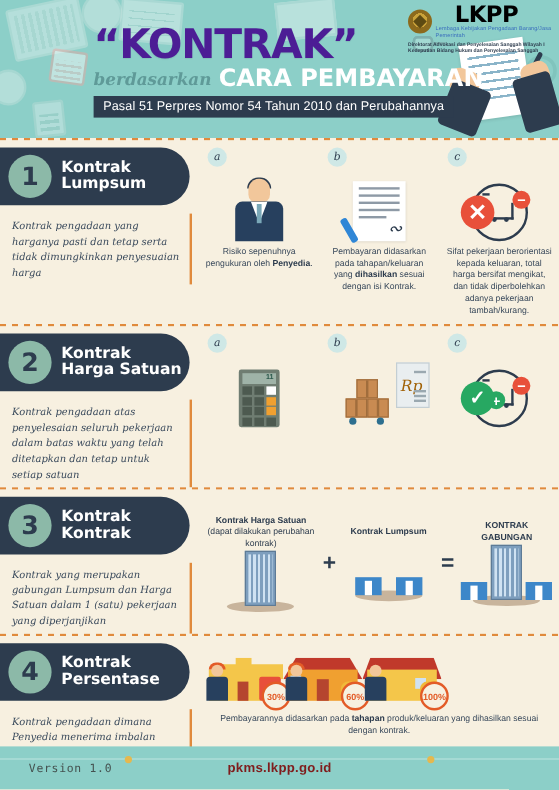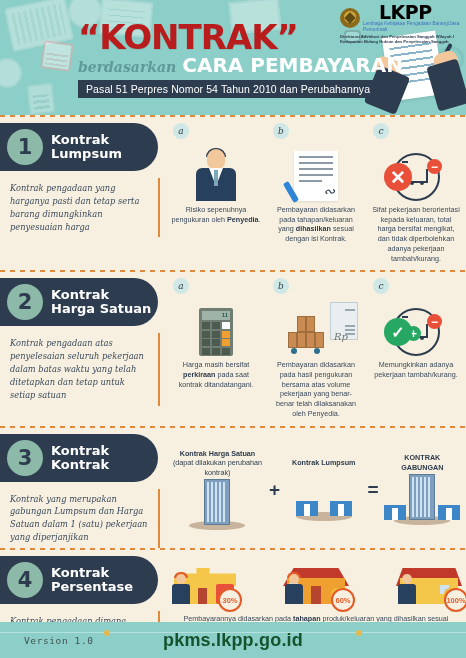--- a/index.html
+++ b/index.html
@@ -76,21 +76,21 @@
   .d-sleeve1{position:absolute;right:62px;top:70px;width:34px;height:40px;background:#2d3c4e;transform:rotate(22deg);border-radius:4px;}
   .d-sleeve2{position:absolute;right:2px;top:62px;width:32px;height:46px;background:#2d3c4e;transform:rotate(-16deg);border-radius:4px;}
   .d-skin1{position:absolute;right:66px;top:58px;width:26px;height:20px;background:#f2c79b;border-radius:8px;transform:rotate(20deg);}
   .d-skin2{position:absolute;right:8px;top:52px;width:24px;height:20px;background:#f2c79b;border-radius:8px;transform:rotate(-20deg);}
   .d-pen{position:absolute;right:20px;top:42px;width:4px;height:30px;background:#2d3c4e;transform:rotate(28deg);border-radius:2px;}
   .d-coin{position:absolute;right:2px;top:46px;width:26px;height:26px;border-radius:50%;border:3px solid #79bdb6;opacity:.6;}
 
   .title-wrap { position:absolute; left:78px; top:20px; z-index:5; }
   .title-main {
     font-family: "DejaVu Sans", sans-serif;
-    font-size: 34px; font-weight: bold; color: #b91c1c;
+    font-size: 34px; font-weight: bold; color: #4c1d95;
     letter-spacing: -1px; line-height: 1; text-shadow: 0 1px 1px rgba(0,0,0,.08);
   }
   .title-row { display:flex; align-items:flex-end; gap:6px; margin-top:1px; }
   .title-sub1 {
     font-family:"DejaVu Serif", serif; font-style:italic;
     font-size:14px; color:#5f9a98; font-weight:bold;
   }
   .title-sub2 {
     font-family:"DejaVu Sans", sans-serif; font-size:20px; font-weight:bold;
     color:#ffffff; letter-spacing:0px; line-height:1;
@@ -214,22 +214,22 @@
   .calcbox .keys { display:grid; grid-template-columns:repeat(3,1fr); gap:1.5px; }
   .calcbox .keys span { height:7px; background:#4d5a50; }
   .calcbox .keys span.w { background:#ffffff; }
   .calcbox .keys span.o { background:#f0a030; }
 
   .boxes { position:relative; width:60px; height:52px; }
   .boxes .b { position:absolute; background:#c98b52; border:1.5px solid #a06d3c; }
   .boxes .b:after{content:"";position:absolute;left:45%;top:0;width:10%;height:100%;background:#a06d3c;}
   .bill { position:absolute; right:-12px; top:-2px; width:28px; height:38px; background:#e9eef0;
     border:1px solid #c3ced3; }
-  .bill .rp { position:absolute; left:3px; top:28px; font-family:"DejaVu Serif",serif;
-    font-style:italic; font-size:10px; color:#737373; }
+  .bill .rp { position:absolute; left:3px; top:12px; font-family:"DejaVu Serif",serif;
+    font-style:italic; font-size:13px; color:#a16207; }
   .bill i { position:absolute; right:2px; height:1.5px; background:#9aa8b0; left:14px; }
 
   .bldg-tall { width:26px; height:46px; background:#7e9fbe; position:relative;
     border:1.5px solid #5e7b96; }
   .bldg-tall:after{content:"";position:absolute;left:2px;top:2px;right:2px;bottom:2px;
     background:repeating-linear-gradient(90deg,#cfe2f2 0 2px,#7e9fbe 2px 4px);}
   .bldg-small { width:22px; height:15px; background:#3d87c9; position:relative; }
   .bldg-small:after{content:"";position:absolute;left:8px;top:3px;width:6px;bottom:0;background:#fff;}
   .ground { width:56px; height:9px; background:#c8b49c; border-radius:50%; margin-top:-4px; }
   .op { font-size:19px; font-weight:bold; color:#2d3c4e; align-self:center; }
@@ -257,21 +257,21 @@
   }
   .footer-line { position:absolute; left:0; right:0; top:10px; height:1px; background:#b6e2dd; }
   .footer-dot { position:absolute; top:7.5px; width:6px; height:6px; border-radius:50%;
     background:#e5b84e; }
   .version {
     position:relative; margin-left:24px; font-family:"DejaVu Sans Mono",monospace;
     font-size:9.5px; color:#44514f; letter-spacing:.6px; z-index:2;
   }
   .footer-mid { position:absolute; left:0; right:0; text-align:center; }
   .footer-note { font-size:7.6px; color:#3c5855; margin-top:-1px; }
-  .footer-url { font-size:18px; color:#14532d; font-weight:bold; letter-spacing:.2px;text-align:center; }
+  .footer-url { font-size:11px; color:#7f1d1d; font-weight:bold; letter-spacing:.2px;text-align:center; }
 </style>
 </head>
 <body>
 
 <div class="header">
   <div class="header-deco d-laptop"></div>
   <div class="header-deco d-calendar"></div>
   <div class="header-deco d-calc"></div>
   <div class="header-deco d-cd1"></div>
   <div class="header-deco d-cd2"></div>
@@ -317,21 +317,21 @@
 <div class="section">
   <div class="sec-body">
     <div class="sec-left">
       <div class="pill">
         <div class="pill-num">1</div>
         <div class="pill-title">
           <div>Kontrak</div>
           <div>Lumpsum</div>
         </div>
       </div>
-      <div class="desc">Kontrak pengadaan yang harganya pasti dan tetap serta barang dimungkinkan penyesuaian harga</div>
+      <div class="desc">Kontrak pengadaan yang harganya pasti dan tetap serta tidak dimungkinkan penyesuaian harga</div>
     </div>
     <div class="sec-right">
       <div class="col">
         <div class="badge">a</div>
         <div class="art">
           <div class="person">
             <div class="hair"></div>
               <div class="head"></div>
               <div class="body"></div>
             <div class="shirt"></div>
@@ -405,59 +405,54 @@
                 <span></span>
                 <span class="o"></span>
                 <span></span>
                 <span></span>
                 <span class="o"></span>
                 <span></span>
                 <span></span>
                 <span></span>
               </div>
           </div>
-        </div>
-        <div class="cap">
-          <span>Harga masih bersifat </span><b>perkiraan</b><span> pada saat kontrak ditandatangani.</span>
         </div>
       </div>
       <div class="col">
         <div class="badge">b</div>
         <div class="art">
           <div class="boxes">
             <div class="b" style="left:2px;bottom:8px;width:18px;height:16px"></div>
             <div class="b" style="left:20px;bottom:8px;width:18px;height:16px"></div>
             <div class="b" style="left:11px;bottom:24px;width:18px;height:16px"></div>
             <div class="wh" style="left:5px;bottom:2px;width:6px;height:6px;background:#2d6f8f"></div>
             <div class="wh" style="left:28px;bottom:2px;width:6px;height:6px;background:#2d6f8f"></div>
             <div class="bill">
               <div class="rp">Rp</div>
               <i style="top:6px"></i>
                 <i style="top:22px"></i>
                 <i style="top:26px"></i>
                 <i style="top:30px"></i>
             </div>
           </div>
         </div>
-        <div class="cap">Pembayaran didasarkan pada hasil pengukuran bersama atas volume pekerjaan yang benar-benar telah dilaksanakan oleh Penyedia.</div>
       </div>
       <div class="col">
         <div class="badge">c</div>
         <div class="art">
           <div class="circ">
             <div class="cart">
                 <div class="wh" style="left:2px"></div>
                 <div class="wh" style="right:2px"></div>
               </div>
             <div class="ov-minus">−</div>
             <div class="ov-plus">+</div>
             <div class="ov-ck">✓</div>
           </div>
         </div>
-        <div class="cap">Memungkinkan adanya pekerjaan tambah/kurang.</div>
       </div>
     </div>
   </div>
 </div>
 
 <div class="divider"></div>
 
 <div class="section">
   <div class="sec-body">
     <div class="sec-left">
@@ -512,21 +507,21 @@
       <div class="pill">
         <div class="pill-num">4</div>
         <div class="pill-title">
           <div>Kontrak</div>
           <div>Persentase</div>
         </div>
       </div>
       <div class="desc">Kontrak pengadaan dimana Penyedia menerima imbalan berdasarkan persentase dari nilai pekerjaan tertentu</div>
     </div>
     <div class="sec-right" style="flex-direction:column">
-      <div style="display:flex;justify-content:space-between;align-items:flex-end;padding:4px 4px 0">
+      <div style="display:flex;justify-content:flex-start;align-items:flex-end;padding:4px 4px 0">
         <div style="position:relative">
           <div class="house">
             <div class="roof" style="background:#f4c64a;clip-path:polygon(18% 100%,18% 30%,40% 30%,40% 0,60% 0,60% 30%,100% 30%,100% 100%)"></div>
             <div class="base" style="background:#f4c64a"></div>
             <div style="position:absolute;left:28px;bottom:0;width:9px;height:16px;background:#b5452f"></div>
             <div class="worker">
                 <div class="hat"></div>
                 <div class="h"></div>
                 <div class="b2"></div>
               </div>

